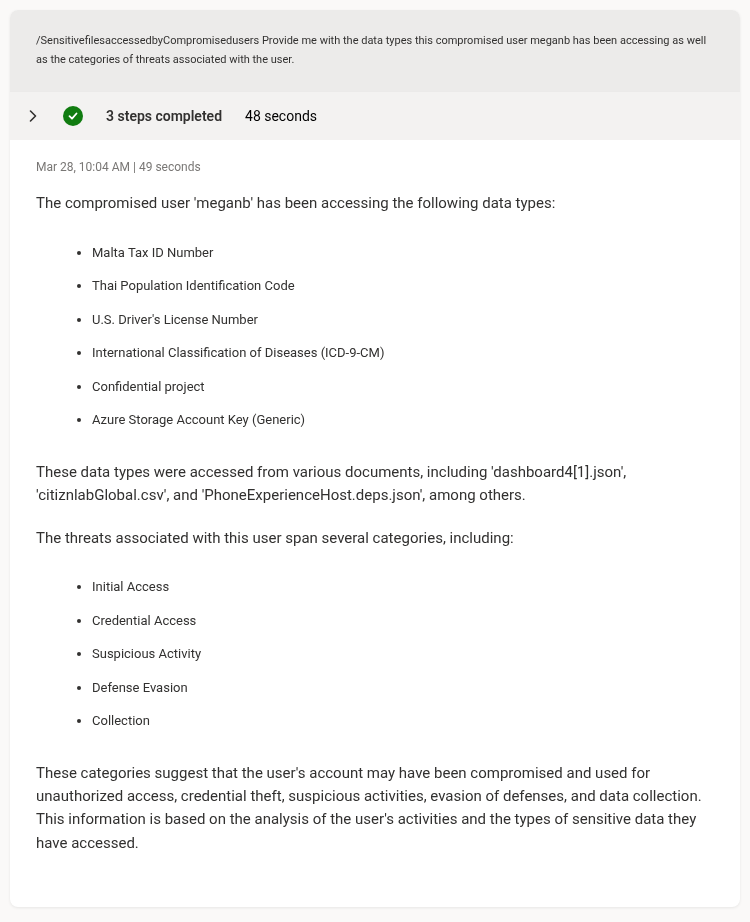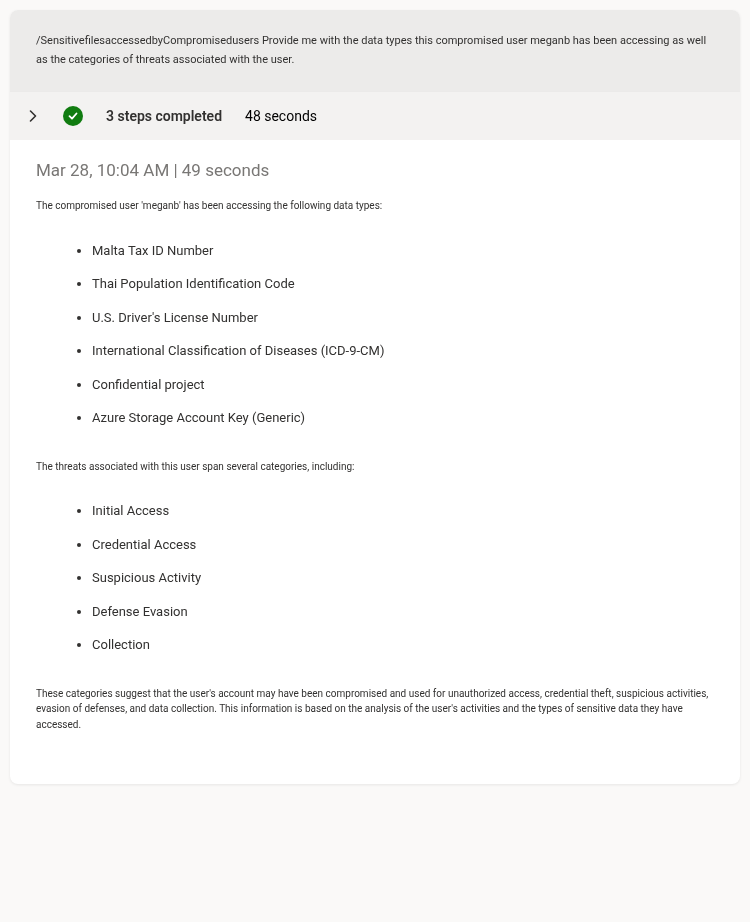--- a/index.html
+++ b/index.html
@@ -40,22 +40,22 @@
     width: 20px; height: 20px; border-radius: 50%;
     background: #107c10;
     display: inline-flex; align-items:center; justify-content:center;
     flex-shrink:0;
   }
   .check-badge svg { display:block; }
   .steps-text { font-size: 14px; font-weight:600; color:#323130; }
   .steps-time { font-size:14px; color:#000000; }
 
   .response-block { padding: 20px 26px 30px; }
-  .meta-line { font-size: 17px; color: #797775; margin-bottom: 18px; }
-  .body-text { font-size: 10px; line-height:1.55; color:#323130; margin-bottom: 20px; }
+  .meta-line { font-size: 12px; color: #797775; margin-bottom: 18px; }
+  .body-text { font-size: 15px; line-height:1.55; color:#323130; margin-bottom: 20px; }
   .body-text.nomb { margin-bottom: 22px; }
   ul.data-list { list-style: disc; padding-left: 56px; margin-bottom: 24px; }
   ul.data-list li { font-size:13px; line-height:1.5; color:#323130; padding: 7px 0; }
 </style>
 </head>
 <body>
 
 <div class="card">
 
   <div class="prompt-block">
@@ -84,20 +84,21 @@
 
     <ul class="data-list">
       <li>Malta Tax ID Number</li>
       <li>Thai Population Identification Code</li>
       <li>U.S. Driver's License Number</li>
       <li>International Classification of Diseases (ICD-9-CM)</li>
       <li>Confidential project</li>
       <li>Azure Storage Account Key (Generic)</li>
     </ul>
 
+    <div class="body-text">These data types were accessed from various documents, including 'dashboard4[1].json', 'citiznlabGlobal.csv', and 'PhoneExperienceHost.deps.json', among others.</div>
 
     <div class="body-text">The threats associated with this user span several categories, including:</div>
 
     <ul class="data-list">
       <li>Initial Access</li>
       <li>Credential Access</li>
       <li>Suspicious Activity</li>
       <li>Defense Evasion</li>
       <li>Collection</li>
     </ul>

